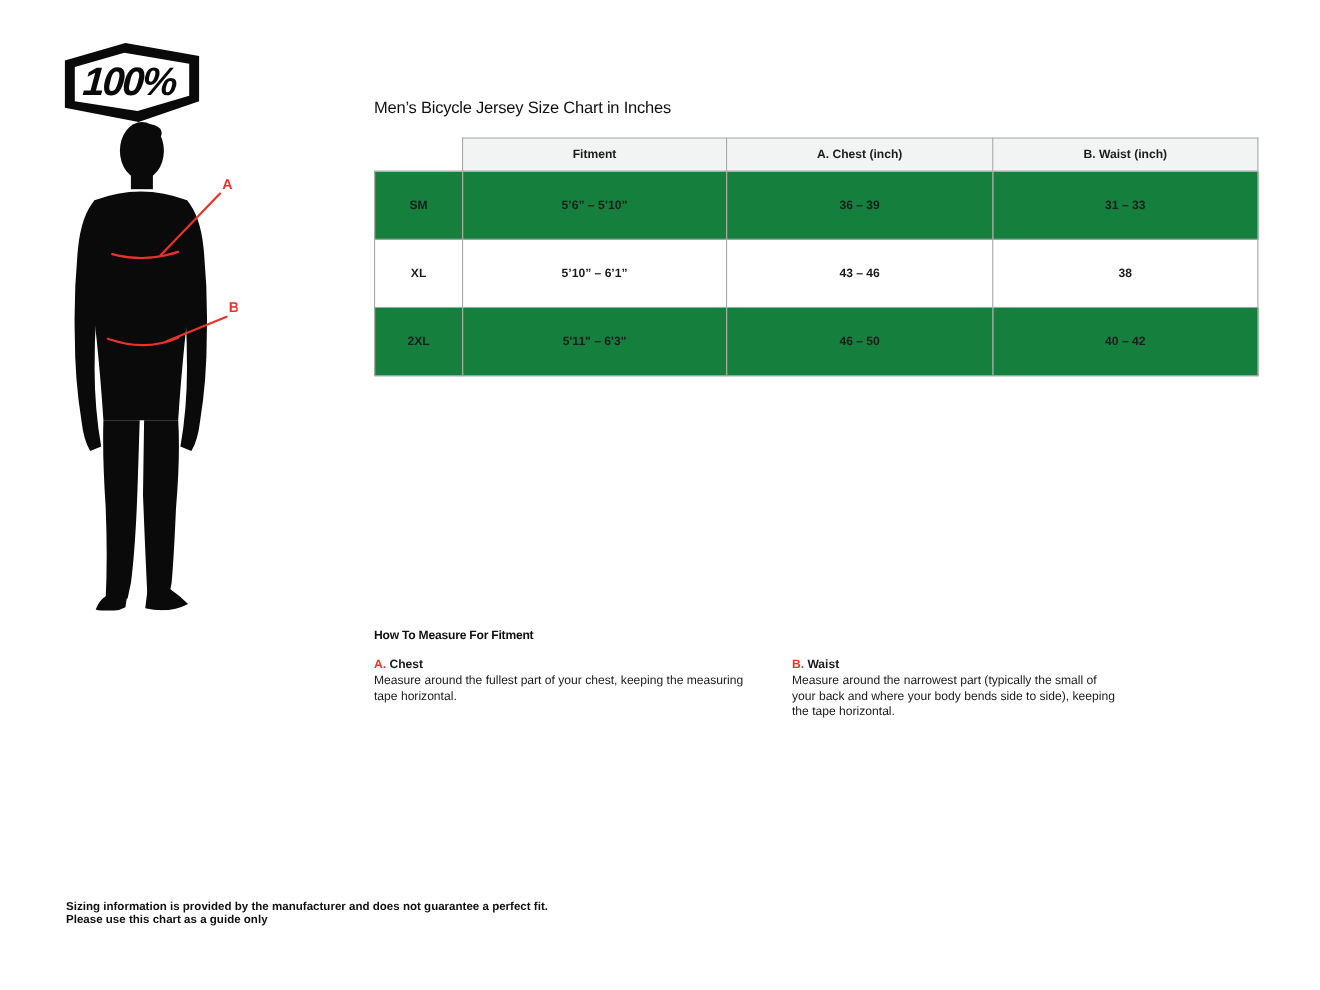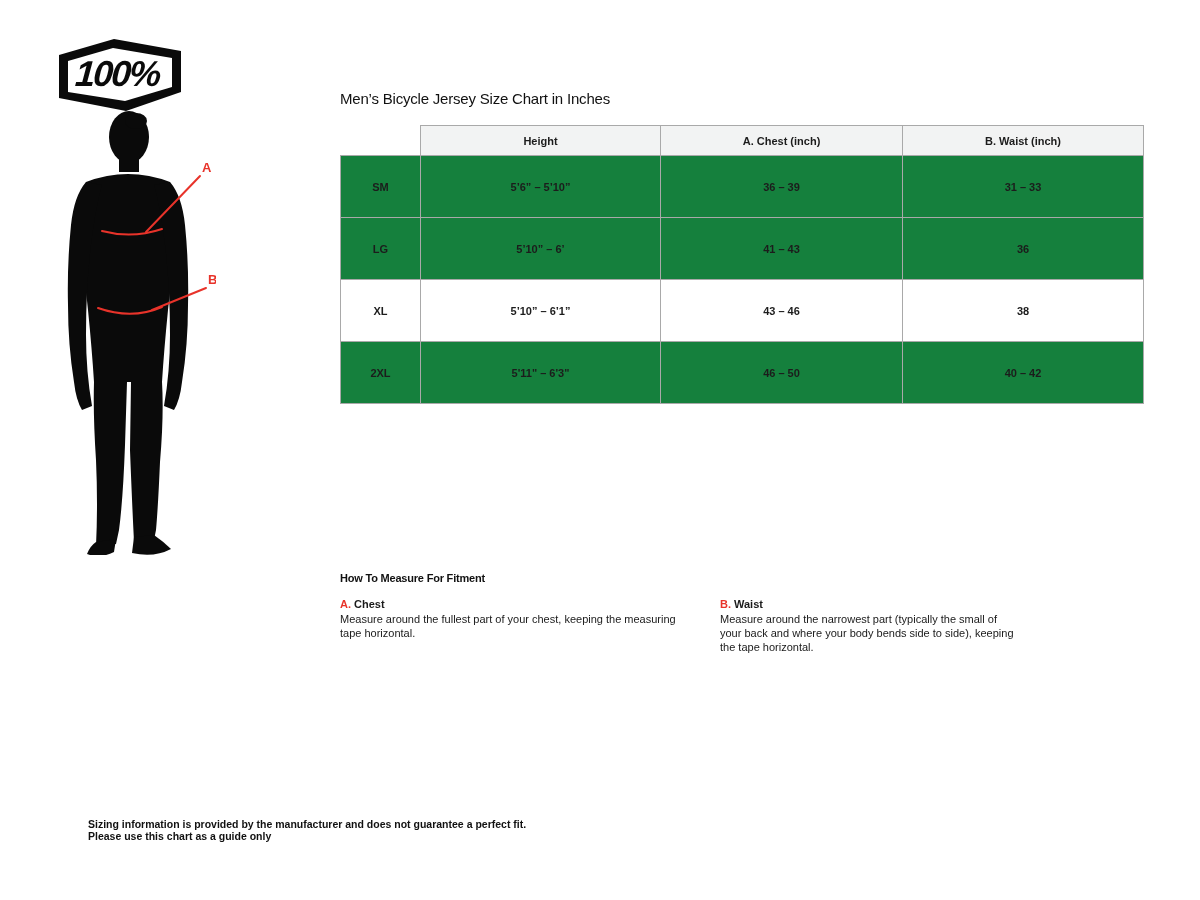--- a/index.html
+++ b/index.html
@@ -57,21 +57,21 @@
   .measure-heading { font-size: 11px; font-weight: bold; color: #1a1a1a; }
   .measure-letter { color: #e8332a; margin-right: 3px; }
   .measure-desc {
     margin-top: 2px; font-size: 11px; font-weight: normal;
     color: #1a1a1a; line-height: 14px;
   }
 
   
   .disclaimer {
     position: absolute; left: 60px; top: 818px;
-    font-size: 10.5px; font-weight: bold; color: #111; line-height: 12px; margin-left: 28px;
+    font-size: 10.5px; font-weight: bold; color: #111; line-height: 12px;
   }
 </style>
 </head>
 <body>
 
 <div class="page">
 
   <div class="logo">
     <svg width="126" height="76" viewBox="0 0 126 76">
       <polygon points="2,18 57,2 124,14 124,55 69,74 2,61" fill="#0a0a0a"></polygon>
@@ -120,37 +120,31 @@
   <table class="size-table">
     <colgroup>
       <col class="col-size">
         <col class="col-height">
         <col class="col-chest">
         <col class="col-waist">
     </colgroup>
     <thead>
       <tr>
         <th class="blank"></th>
-        <th>Height</th>
+        <th>Fitment</th>
         <th>A. Chest (inch)</th>
         <th>B. Waist (inch)</th>
       </tr>
     </thead>
     <tbody>
       <tr class="row-gray">
         <td>SM</td>
         <td>5’6” – 5’10”</td>
         <td>36 – 39</td>
         <td>31 – 33</td>
-      </tr>
-      <tr class="row-gray">
-        <td>LG</td>
-        <td>5’10” – 6’</td>
-        <td>41 – 43</td>
-        <td>36</td>
       </tr>
       <tr>
         <td>XL</td>
         <td>5’10” – 6’1”</td>
         <td>43 – 46</td>
         <td>38</td>
       </tr>
       <tr class="row-gray">
         <td>2XL</td>
         <td>5'11" – 6'3"</td>

